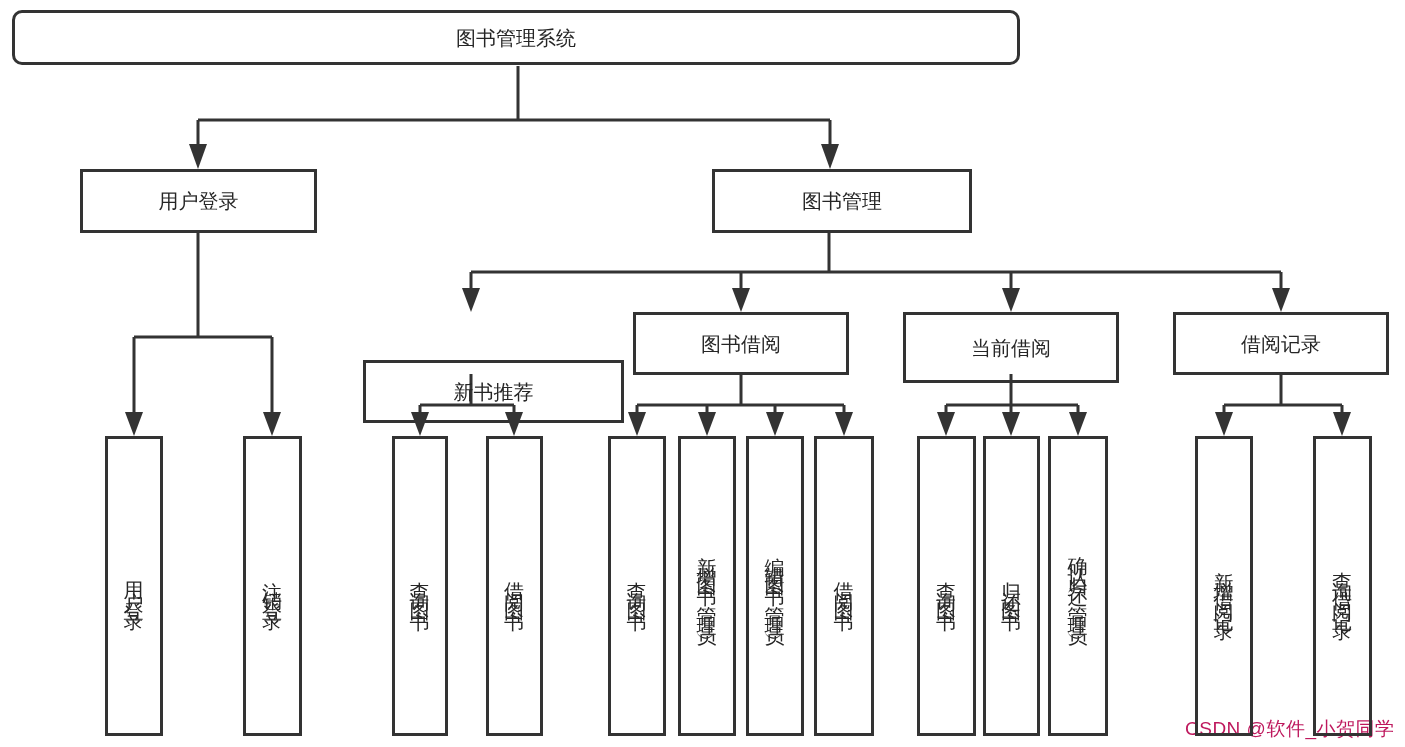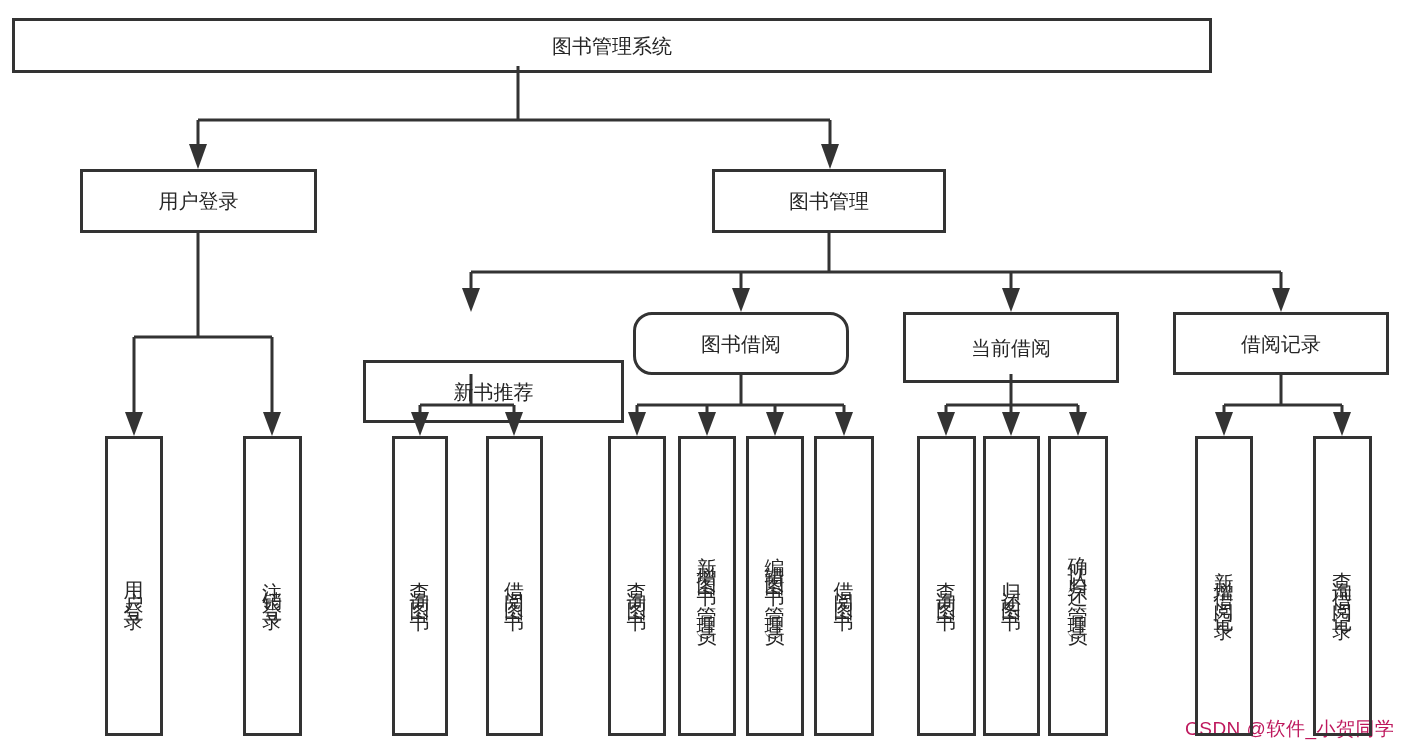--- a/index.html
+++ b/index.html
@@ -41,25 +41,25 @@
     line-height: 1;
     text-align: center;
   }
   .leaf {
     writing-mode: vertical-rl;
     text-orientation: mixed;
     letter-spacing: 10px;
     font-size: 20px;
   }
   
-  .n-root        { left: 12px;   top: 18px;  width: 1200px; height: 55px; }
+  .n-root        { left: 12px;   top: 10px;  width: 1008px; height: 55px; border-radius: 10px; }
   .n-user-login  { left: 80px;   top: 169px; width: 237px;  height: 64px; }
-  .n-book-mgmt   { left: 712px;  top: 169px; width: 234px;  height: 64px; }
+  .n-book-mgmt   { left: 712px;  top: 169px; width: 260px;  height: 64px; }
   .n-new-book    { left: 363px;  top: 312px; width: 261px;  height: 63px; margin-top: 48px; }
-  .n-book-borrow { left: 633px;  top: 312px; width: 216px;  height: 63px; border-radius: 19px; }
+  .n-book-borrow { left: 633px;  top: 312px; width: 216px;  height: 63px; }
   .n-cur-borrow  { left: 903px;  top: 312px; width: 216px;  height: 71px; }
   .n-borrow-rec  { left: 1173px; top: 312px; width: 216px;  height: 63px; align-items: center; }
   .l-login       { left: 105px;  top: 436px; width: 58px;   height: 300px; }
   .l-logout      { left: 243px;  top: 436px; width: 59px;   height: 300px; }
   .l-nb-query    { left: 392px;  top: 436px; width: 56px;   height: 300px; }
   .l-nb-borrow   { left: 486px;  top: 436px; width: 57px;   height: 300px; }
   .l-bb-query    { left: 608px;  top: 436px; width: 58px;   height: 300px; }
   .l-bb-add      { left: 678px;  top: 436px; width: 58px;   height: 300px; }
   .l-bb-edit     { left: 746px;  top: 436px; width: 58px;   height: 300px; }
   .l-bb-borrow   { left: 814px;  top: 436px; width: 60px;   height: 300px; }

